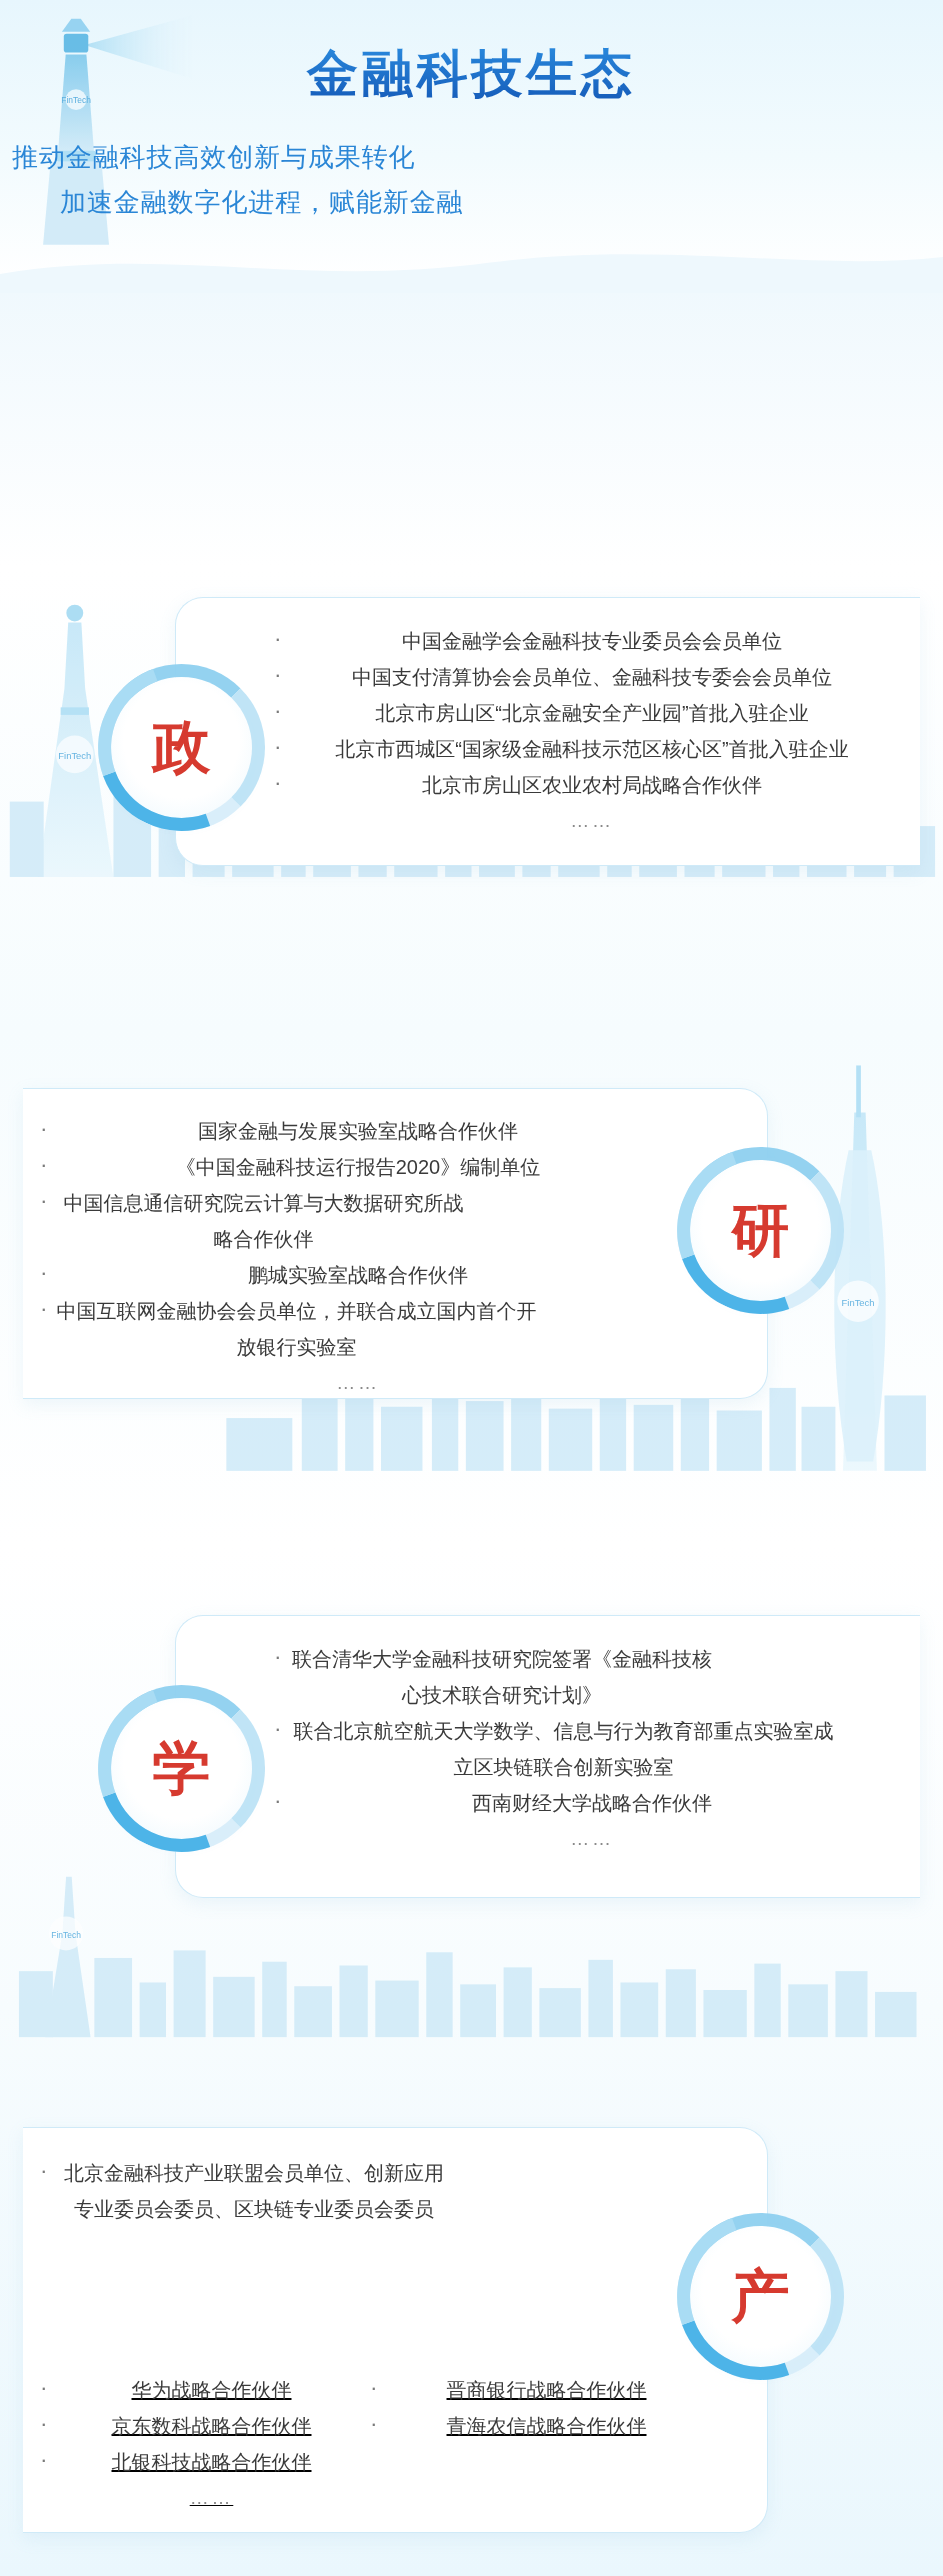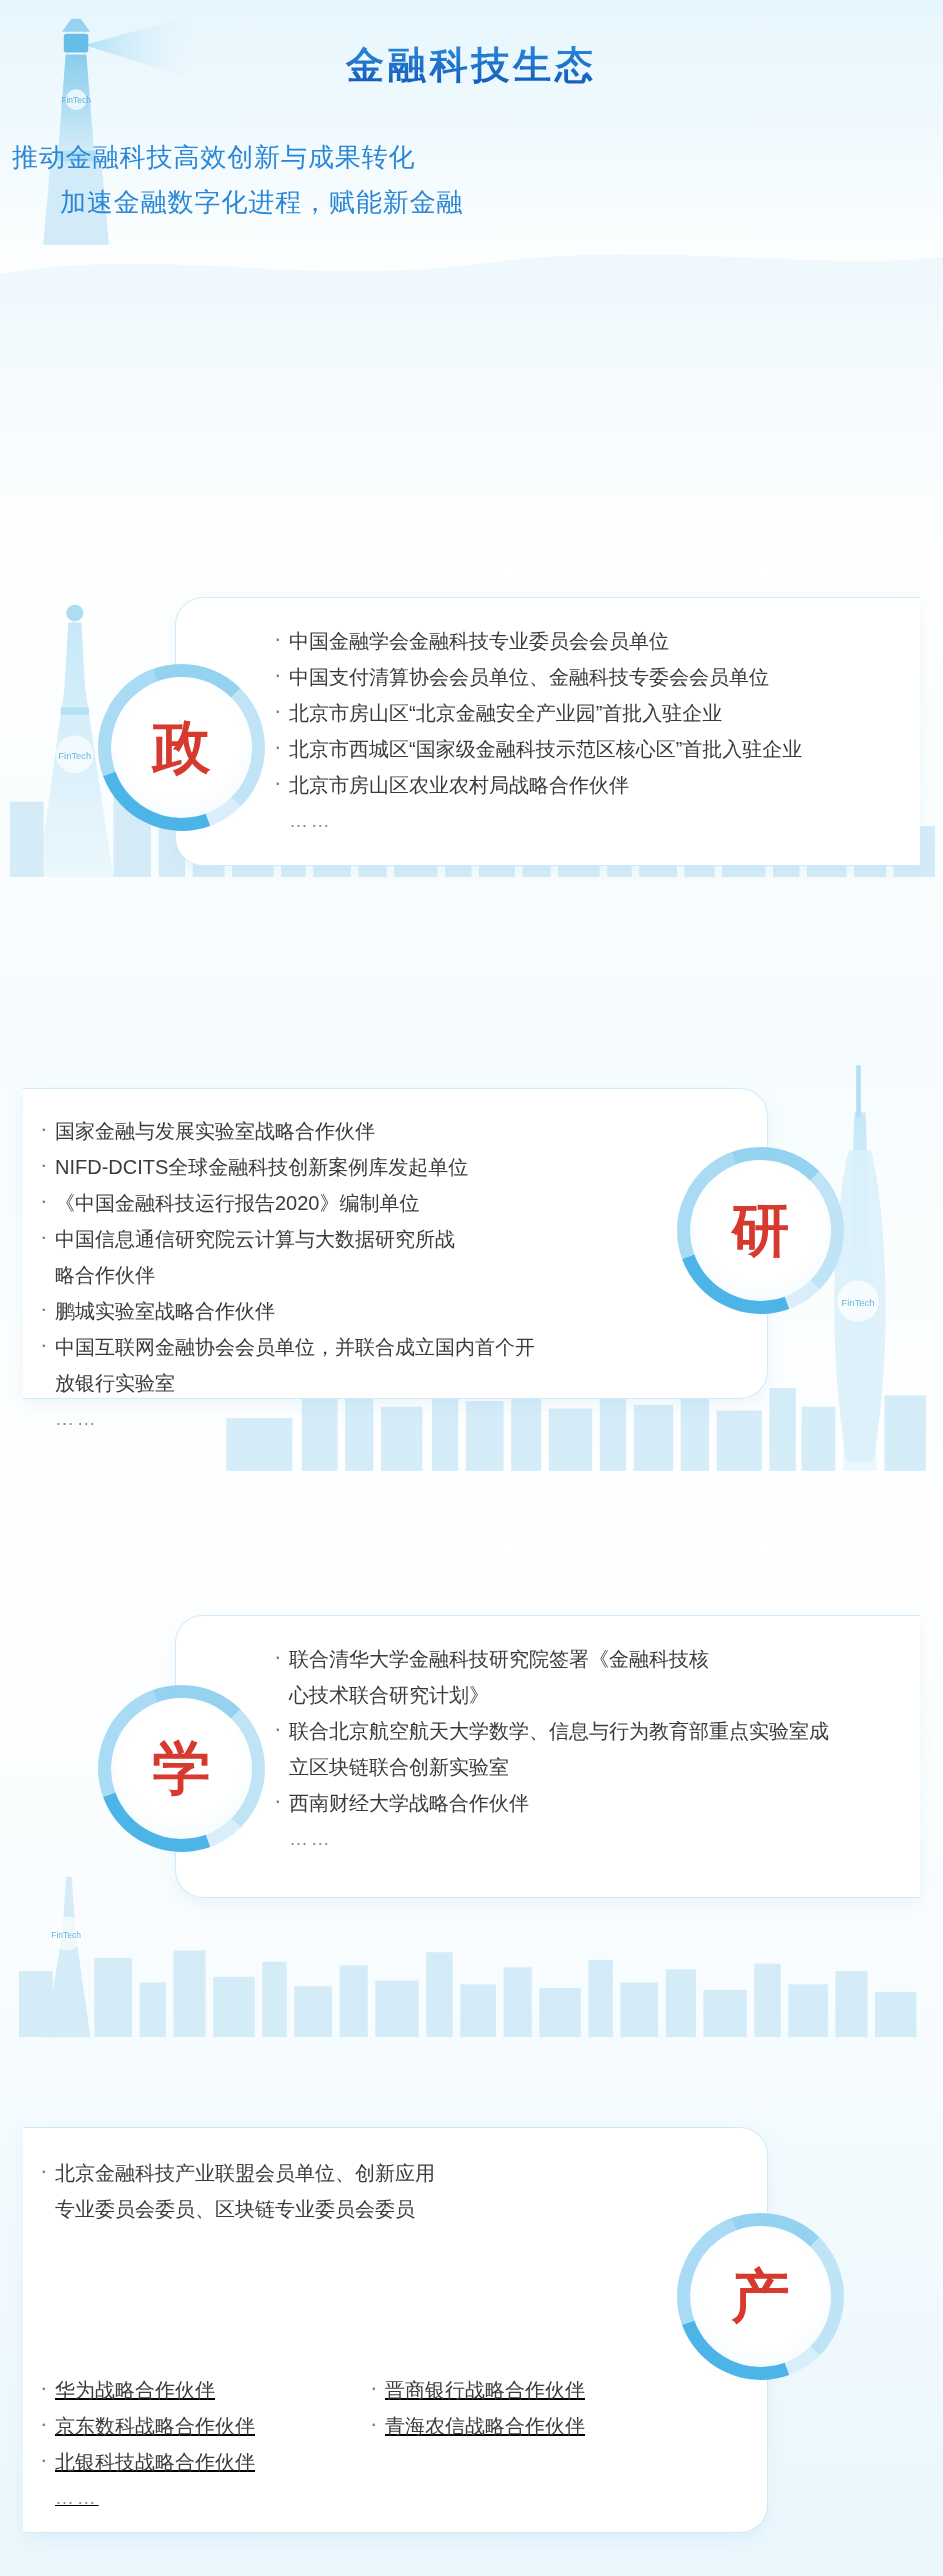--- a/index.html
+++ b/index.html
@@ -21,21 +21,21 @@
     position: relative;
     height: 283px;
     background: linear-gradient(180deg, #e7f6fd 0%, #f2fbfe 55%, #ffffff 100%);
   }
   .header-title {
     position: absolute;
     top: 40px;
     left: 0;
     width: 943px;
     text-align: center;
-    font-size: 38px;
+    font-size: 51px;
     font-weight: bold;
     letter-spacing: 3.8px;
     color: #1a6fd4;
     background: linear-gradient(180deg, #2b8de0 0%, #1356b5 100%);
     -webkit-background-clip: text;
     background-clip: text;
     -webkit-text-fill-color: transparent;
   }
   .header-sub1, .header-sub2 {
     position: absolute;
@@ -70,20 +70,21 @@
   .bullets {
     position: absolute;
     font-size: 20px;
     line-height: 36px;
     color: #3a3a3a;
   }
   .bullets li {
     list-style: none;
     padding-left: 17px;
     position: relative;
+    text-align: center;
   }
   .bullets li::before {
     content: "·";
     position: absolute;
     left: 1.9px;
     top: -1.9px;
     color: #7a7a7a;
     font-size: 22.6px;
   }
   .bullets li.plain::before { content: ""; }
@@ -266,21 +267,20 @@
     <div class="card" style="left:22.6px;top:805px;width:745px;height:311px;border-radius:0 28px 28px 0;border-left:none;"></div>
 
     <div class="badge" style="left:690px;top:877px;">
       <div class="ring"></div>
       <div class="ring2"></div>
       <div class="badge-char">研</div>
     </div>
 
     <ul class="bullets" style="left:38px;top:830px;width:623px;">
       <li>国家金融与发展实验室战略合作伙伴</li>
-      <li>NIFD-DCITS全球金融科技创新案例库发起单位</li>
       <li>《中国金融科技运行报告2020》编制单位</li>
       <li style="width:434px">中国信息通信研究院云计算与大数据研究所战略合作伙伴</li>
       <li>鹏城实验室战略合作伙伴</li>
       <li style="width:500px">中国互联网金融协会会员单位，并联合成立国内首个开放银行实验室</li>
       <li class="plain ellipsis">……</li>
     </ul>
   </div>
 
   <div class="section">
     <svg class="skyline" style="left:0;top:1311px;width:943px;height:528px" viewBox="0 0 1000 560">

